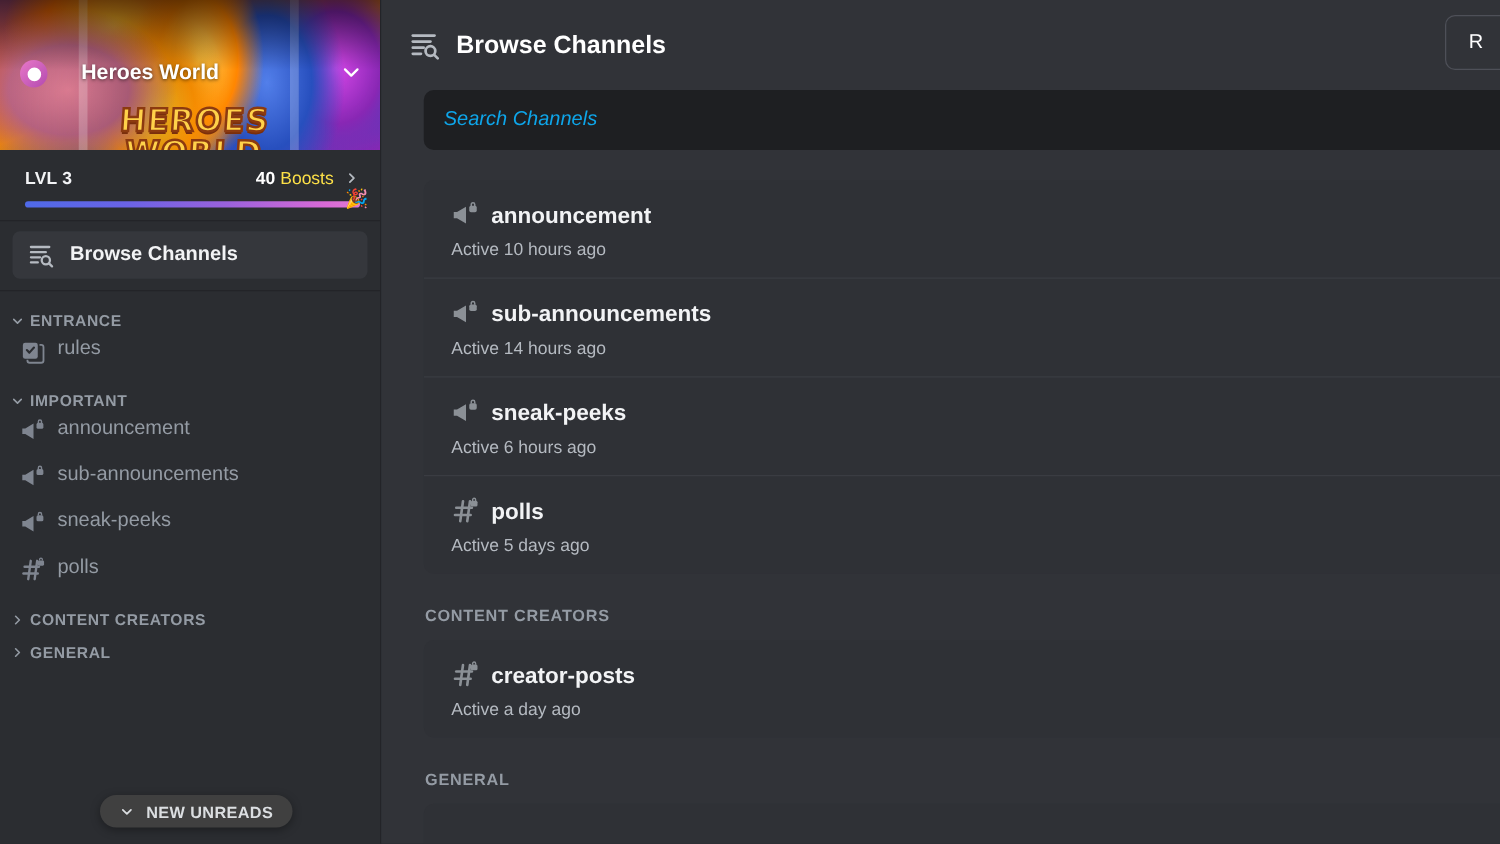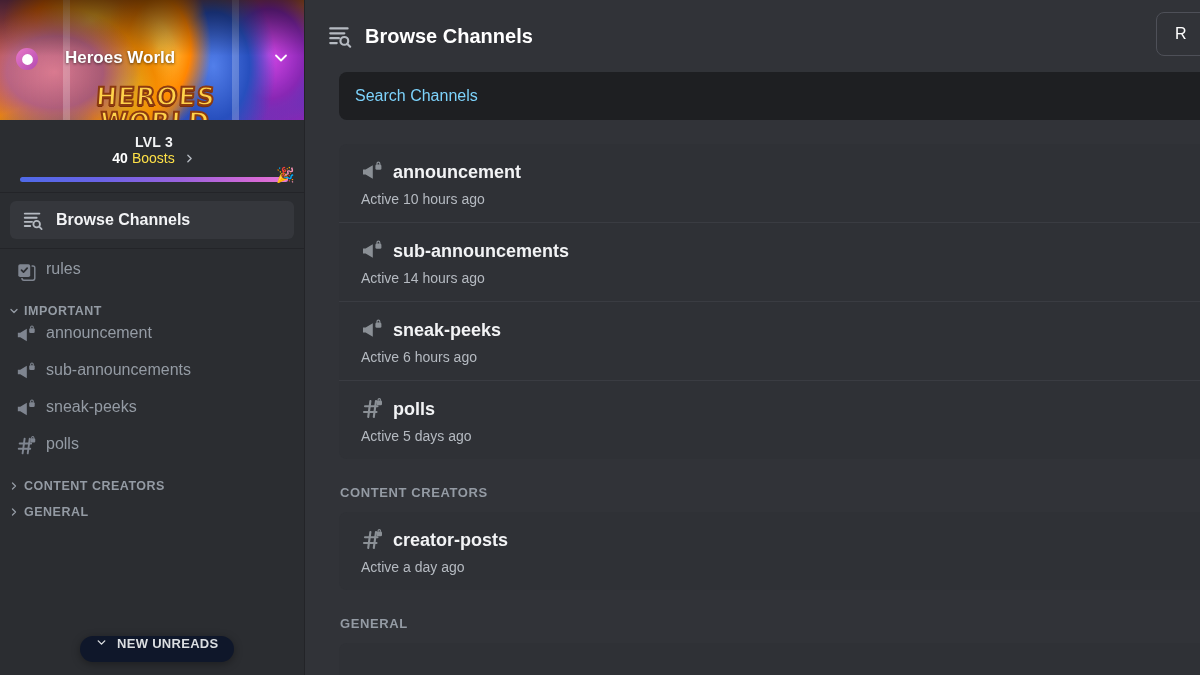--- a/index.html
+++ b/index.html
@@ -99,21 +99,20 @@
 
   
   .boost-block {
     padding: 14px 16px 10px 20px;
     border-bottom: 1px solid #232428;
   }
   .boost-row {
     display: flex; align-items: center; justify-content: space-between;
     margin-bottom: 11px;
     cursor: pointer;
-    flex-direction: column;
   }
   .lvl { font-size: 14px; font-weight: 700; color: #f2f3f5; letter-spacing: .2px; }
   .boosts-right { display: flex; align-items: center; gap: 8px; }
   .boost-count { font-size: 14px; color: #fff; font-weight: 700; }
   .boost-word { font-size: 14px; color: #fde047; font-weight: 400; margin-left: -4px; }
   .boost-arrow svg { width: 13px; height: 13px; display:block; }
   .boost-bar {
     position: relative;
     height: 5px; border-radius: 3px;
     background: linear-gradient(to right, #4f6ae8 0%, #6a63e6 30%, #9a62dd 60%, #d96ad6 90%, #e07ad2 100%);
@@ -152,22 +151,22 @@
     display: flex; align-items: flex-start; gap: 8px;
     height: 36px; margin: 1px 8px; padding: 0 8px;
     border-radius: 4px; cursor: pointer;
   }
   .chan .name { font-size: 16px; color: #949ba4; white-space: nowrap; }
   .chan .ico { width: 22px; height: 22px; flex:none; display:block; }
 
   .unreads-pill {
     position: absolute;
     left: 80px; bottom: 13px;
-    display: flex; align-items: flex-start; gap: 9px;
-    background: #0f172a;
+    display: flex; align-items: center; gap: 9px;
+    background: #404040;
     border-radius: 18px;
     height: 26px;
     padding: 0 15px;
     cursor: pointer;
     box-shadow: 0 2px 8px rgba(0,0,0,0.35);
     margin-top: 16px;
   }
   .unreads-pill .t { font-size: 13px; font-weight: 700; color: #dbdee1; letter-spacing: .3px; }
   .unreads-pill svg { width: 13px; height: 13px; }
 
@@ -200,21 +199,21 @@
   }
   .search-wrap { padding: 0 22px 0 34px; }
   .search-box {
     height: 48px;
     background: #1e1f22;
     border-radius: 8px;
     display: flex; align-items: center;
     padding: 0 16px;
     width: 1000px;
   }
-  .search-box .ph { font-size: 16px; color: #7dd3fc; }
+  .search-box .ph { font-size: 16px; color: #0ea5e9; font-style: italic; }
 
   .scroll-area { padding: 24px 0 0 34px; }
   .card-group {
     background: #2f3136;
     border-radius: 8px;
     width: 1000px;
     overflow: hidden;
   }
   .card-row {
     padding: 16px 22px 15px 22px;
@@ -294,20 +293,26 @@
           <line x1="3" y1="18.5" x2="9" y2="18.5"></line>
           <circle cx="16" cy="16.5" r="3.6"></circle>
           <line x1="18.8" y1="19.3" x2="21.4" y2="21.9"></line>
         </svg>
         <span class="lbl">Browse Channels</span>
       </div>
     </div>
 
     <div class="tree">
 
+      <div class="cat">
+        <svg viewBox="0 0 24 24" fill="none" stroke="#949ba4" stroke-width="2.6" stroke-linecap="round" stroke-linejoin="round">
+            <polyline points="6 9 12 15 18 9"></polyline>
+          </svg>
+        <span class="cat-label">ENTRANCE</span>
+      </div>
       <div class="chan">
         <svg class="ico" viewBox="0 0 24 24" fill="none">
           <rect x="2.5" y="4.5" width="13" height="14" rx="2" fill="#7f8590"></rect>
           <polyline points="6 11 8.2 13.2 12.2 8.8" fill="none" stroke="#2b2d31" stroke-width="1.9" stroke-linecap="round" stroke-linejoin="round"></polyline>
           <path d="M17 6.5h1.5a2 2 0 0 1 2 2V20a2 2 0 0 1-2 2H8.5a2 2 0 0 1-2-2v-.5" fill="none" stroke="#7f8590" stroke-width="1.6"></path>
         </svg>
         <span class="name">rules</span>
       </div>
 
       <div class="cat">

